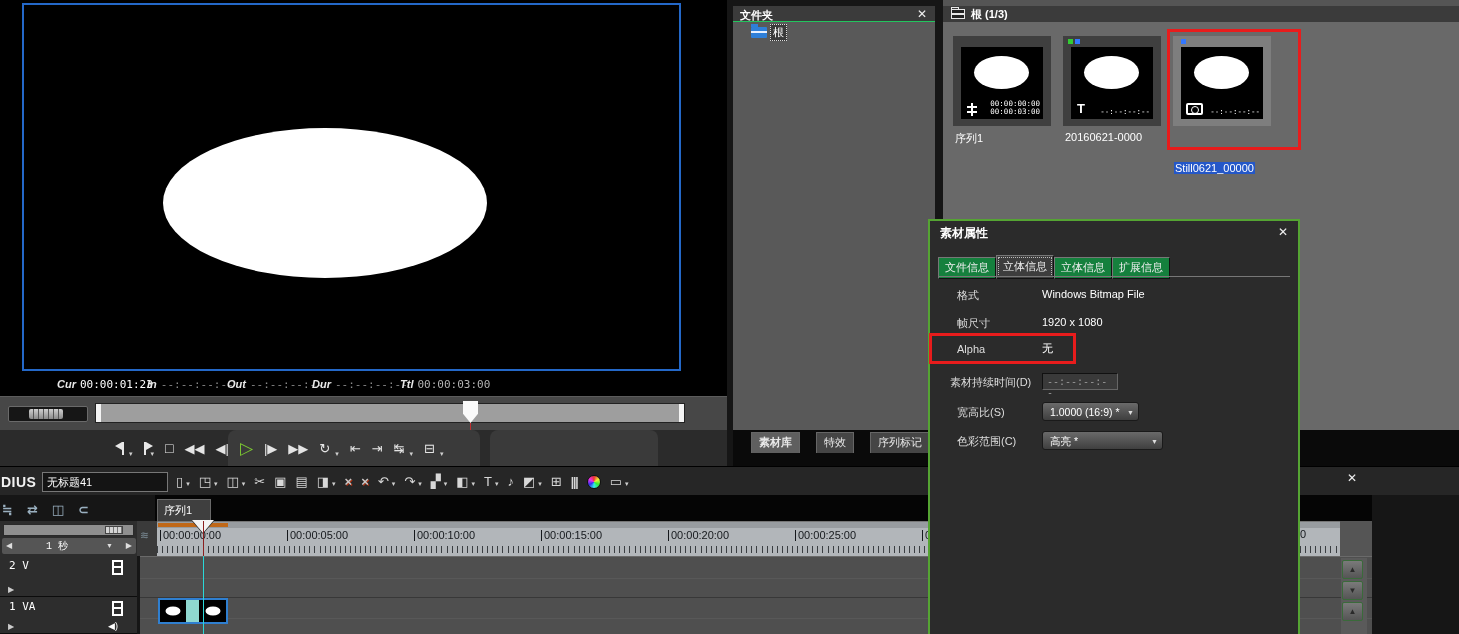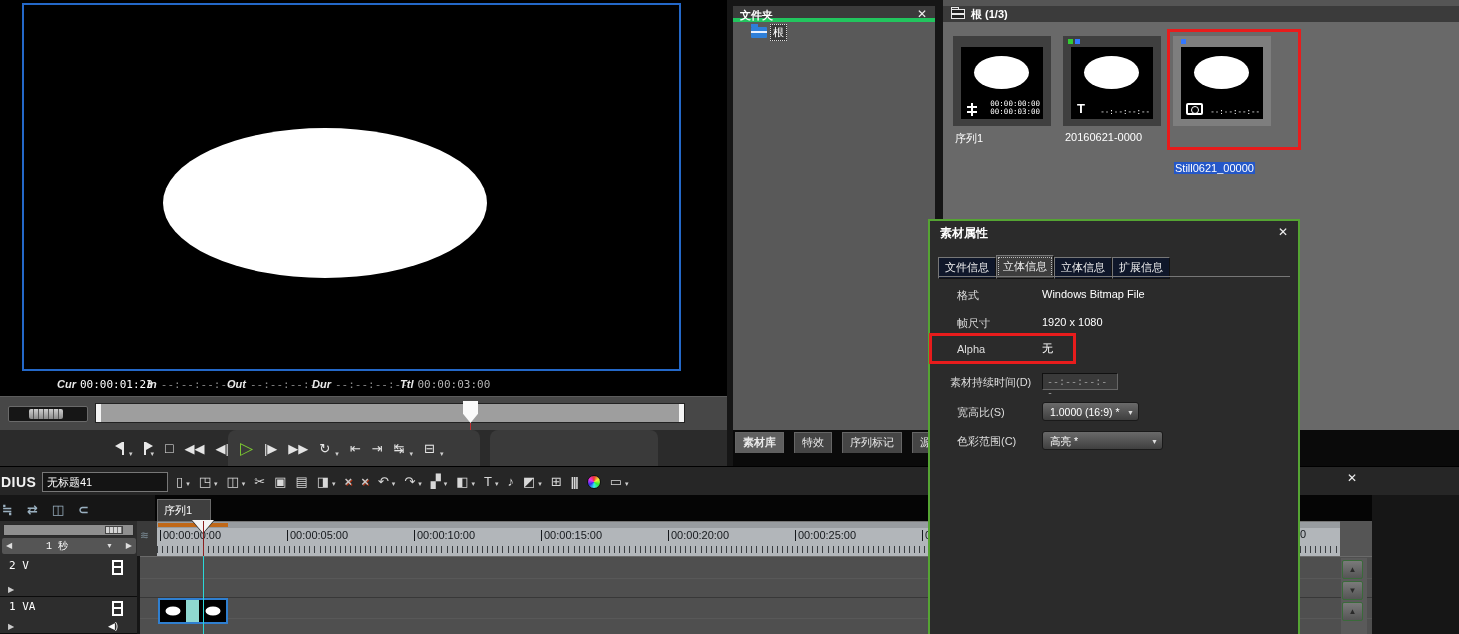--- a/index.html
+++ b/index.html
@@ -35,21 +35,21 @@
   #transport-icons .play { color:#7cc832; font-size:17px; font-weight:bold; }
   #transport-icons .stop { font-size:14px; }
   .caret { color:#cfcfcf; font-size:7px; align-self:flex-end; margin:0 0 8px -6px; }
   .flag-l,.flag-r { display:inline-block; width:2px; height:13px; background:#e8e8e8; position:relative; }
   .flag-l::after,.flag-r::after { content:''; position:absolute; top:0; border-top:4px solid transparent; border-bottom:4px solid transparent; }
   .flag-l::after { right:2px; border-right:7px solid #e8e8e8; }
   .flag-r::after { left:2px; border-left:7px solid #e8e8e8; }
 
   
   #folder-panel { left:733px; top:6px; width:202px; height:424px; background:#595959; }
-  .panel-head { position:absolute; left:0; top:0; width:100%; height:16px; background:#3b3b3b; border-bottom:4px solid #22c55e; }
+  .panel-head { position:absolute; left:0; top:0; width:100%; height:16px; background:#3b3b3b; border-bottom:1px solid #22c55e; }
   .panel-title { position:absolute; left:7px; top:2px; font-size:11px; font-weight:bold; color:#fff; }
   .x-btn { position:absolute; top:1px; color:#f0f0f0; font-size:12px; font-weight:bold; cursor:default; }
   #root-item { position:absolute; left:18px; top:18px; height:16px; display:flex; align-items:center; gap:3px; }
   #root-label { font-size:11px; color:#fff; background:#3a3a3a; border:1px dotted #ddd; padding:0 2px; }
   .fold-blue { width:16px; height:11px; background:#2f7fd8; border-radius:1px; position:relative; }
   .fold-blue::before { content:''; position:absolute; top:-3px; left:0; width:7px; height:3px; background:#2f7fd8; }
   .fold-blue::after { content:''; position:absolute; top:4px; left:0; width:100%; height:2px; background:#e8f0ff; }
   .fold-white { width:14px; height:10px; border:1px solid #e8e8e8; background:#222; position:relative; }
   .fold-white::before { content:''; position:absolute; top:-3px; left:-1px; width:6px; height:2px; border:1px solid #e8e8e8; border-bottom:none; }
   .fold-white::after { content:''; position:absolute; top:3px; left:0; width:100%; height:2px; background:#e8e8e8; }
@@ -68,29 +68,29 @@
   .clip-label { position:absolute; top:131px; font-size:11px; color:#fff; white-space:nowrap; }
   .clip-label.selected { background:#2457c8; padding:0 1px;margin-top:31px; }
   .seq-i { position:absolute; left:5px; bottom:3px; width:12px; height:13px; }
   .seq-i::before { content:''; position:absolute; left:5px; top:0; width:2px; height:13px; background:#fff; }
   .seq-i::after { content:''; position:absolute; left:1px; top:3px; width:10px; height:7px; background:linear-gradient(#fff 0 2px,transparent 2px 5px,#fff 5px 7px,transparent 7px); }
   .t-i { position:absolute; left:6px; bottom:3px; color:#fff; font-weight:bold; font-size:13px; }
   .cam-i { position:absolute; left:5px; bottom:4px; width:17px; height:12px; border:2px solid #fff; border-radius:2px; }
   .cam-i::before { content:''; position:absolute; left:3px; top:0.5px; width:6px; height:6px; border:1.5px solid #fff; border-radius:50%; }
   #red-rect-clip { left:1167px; top:29px; width:134px; height:121px; border:3px solid #e81c1c; z-index:60; }
   #bin-bottom-strip { left:733px; top:430px; width:726px; height:36px; background:#0a0a0a; }
-  #bin-tabs { position:absolute; left:2px; top:2px; display:flex; gap:10px; }
+  #bin-tabs { position:absolute; left:18px; top:2px; display:flex; gap:16px; }
   .btab { font-size:11px; color:#e8e8e8; background:#454545; border:1px solid #666; border-bottom:none; padding:2px 7px 3px; }
   .btab.active { background:#5f5f5f; font-weight:bold; }
 
   
   #dialog { left:928px; top:219px; width:372px; height:530px; background:#2b2b2b; border:2px solid #55a433; z-index:40; }
   #dialog-title { position:absolute; left:10px; top:4px; font-size:12px; font-weight:bold; color:#fff; }
   #dialog-tabs { position:absolute; left:8px; top:36px; display:flex; }
-  .dtab { font-size:11px; color:#eee; background:#0f172a; border:1px solid #111; border-left:1px solid #777; border-top:1px solid #777; padding:2px 6px 3px; }
+  .dtab { font-size:11px; color:#eee; background:#15803d; border:1px solid #111; border-left:1px solid #777; border-top:1px solid #777; padding:2px 6px 3px; }
   .dtab.active { background:#3d3d3d; outline:1px dotted #bbb; outline-offset:-3px; padding-top:3px; margin-top:-2px; }
   #dialog-tabline { position:absolute; left:8px; top:55px; width:352px; height:1px; background:#777; }
   .drow-label { position:absolute; left:27px; font-size:11px; color:#ddd; }
   .drow-value { position:absolute; left:112px; font-size:11px; color:#fff; }
   #red-rect-alpha { left:929px; top:333px; width:147px; height:31px; border:3px solid #e81c1c; z-index:50; }
   #dur-input { position:absolute; left:112px; top:152px; width:76px; height:17px; background:#3a3a3a; border:1px solid #666; border-top-color:#111; border-left-color:#111;
      color:#9a9a9a; font-size:10px; font-family:"DejaVu Sans Mono",monospace; padding:2px 4px; }
   .dropdown { position:absolute; left:112px; height:19px; background:linear-gradient(#6a6a6a,#3f3f3f); border:1px solid #1a1a1a; border-radius:3px;
      color:#fff; font-size:10.5px; padding:3px 16px 0 7px; }
   .dropdown .dd-caret { position:absolute; right:4px; top:6px; font-size:7px; color:#ddd; }

